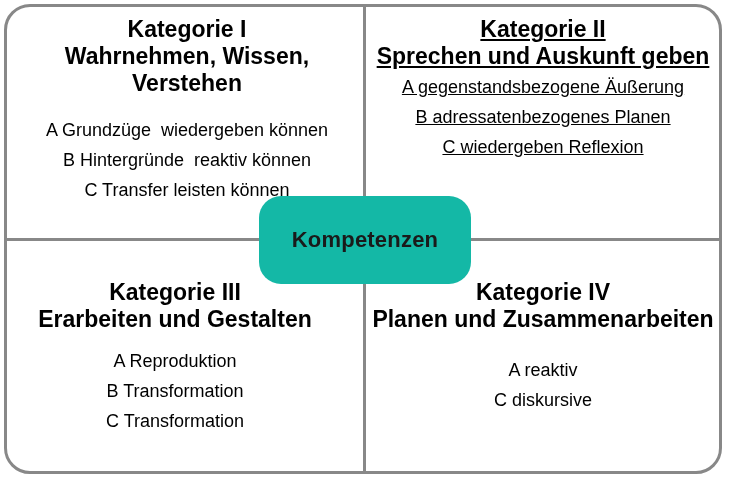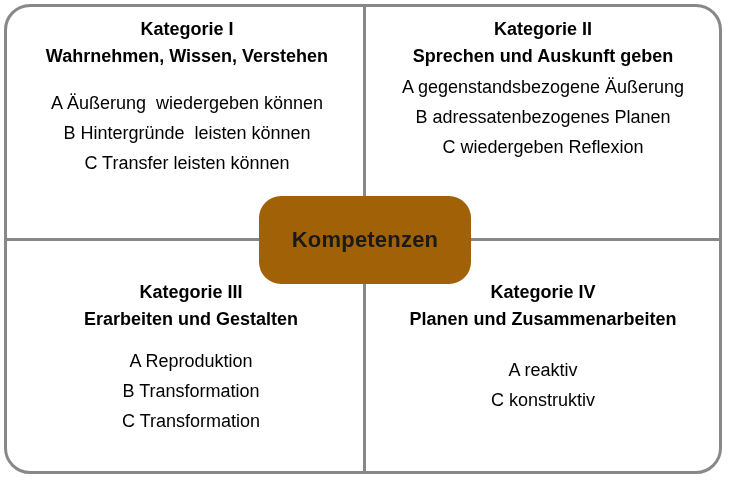--- a/index.html
+++ b/index.html
@@ -48,21 +48,21 @@
   }
   
   .quad {
     position: absolute;
     box-sizing: border-box;
     text-align: center;
     color: #000000;
   }
   .quad .title {
     font-weight: bold;
-    font-size: 18px;
+    font-size: 23px;
     line-height: 27px;
     white-space: pre-line;
   }
   .quad .items {
     margin-top: 14px;
   }
   .quad .item {
     font-size: 18px;
     line-height: 30px;
     white-space: pre;
@@ -73,23 +73,24 @@
     width: 350px;
     height: 220px;
     padding-top: 4px;
   }
   #quad-2 {
     left: 368px;
     top: 12px;
     width: 350px;
     height: 220px;
     padding-top: 4px;
+    text-decoration: underline;
   }
   #quad-3 {
-    left: 16px;
+    left: 0;
     top: 275px;
     width: 350px;
     height: 200px;
     padding-top: 4px;
   }
   #quad-4 {
     left: 368px;
     top: 275px;
     width: 350px;
     height: 200px;
@@ -100,21 +101,21 @@
   #quad-3 .items { margin-top: 13px; }
   #quad-4 .items { margin-top: 22px; }
 
   
   .center-badge {
     position: absolute;
     left: 259px;
     top: 196px;
     width: 212px;
     height: 88px;
-    background: #a16207;
+    background: #14b8a6;
     border-radius: 22px;
     display: flex;
     align-items: center;
     justify-content: center;
   }
   .center-badge .label {
     font-size: 22px;
     font-weight: bold;
     color: #1a1a1a;
     letter-spacing: 0.2px;
@@ -126,22 +127,22 @@
 <div id="canvas">
 
   <div class="frame"></div>
   <div class="divider-h"></div>
   <div class="divider-v"></div>
 
   <div class="quad" id="quad-1">
     <div class="title">Kategorie I
 Wahrnehmen, Wissen, Verstehen</div>
     <div class="items">
-      <div class="item">A Äußerung  wiedergeben können</div>
-      <div class="item">B Hintergründe  leisten können</div>
+      <div class="item">A Grundzüge  wiedergeben können</div>
+      <div class="item">B Hintergründe  reaktiv können</div>
       <div class="item">C Transfer leisten können</div>
     </div>
   </div>
 
   <div class="quad" id="quad-2">
     <div class="title">Kategorie II
 Sprechen und Auskunft geben</div>
     <div class="items">
       <div class="item">A gegenstandsbezogene Äußerung</div>
       <div class="item">B adressatenbezogenes Planen</div>
@@ -157,21 +158,21 @@
       <div class="item">B Transformation</div>
       <div class="item">C Transformation</div>
     </div>
   </div>
 
   <div class="quad" id="quad-4">
     <div class="title">Kategorie IV
 Planen und Zusammenarbeiten</div>
     <div class="items">
       <div class="item">A reaktiv</div>
-      <div class="item">C konstruktiv</div>
+      <div class="item">C diskursive</div>
     </div>
   </div>
 
   <div class="center-badge">
     <span class="label">Kompetenzen</span>
   </div>
 
 </div>
 
 </body></html>

